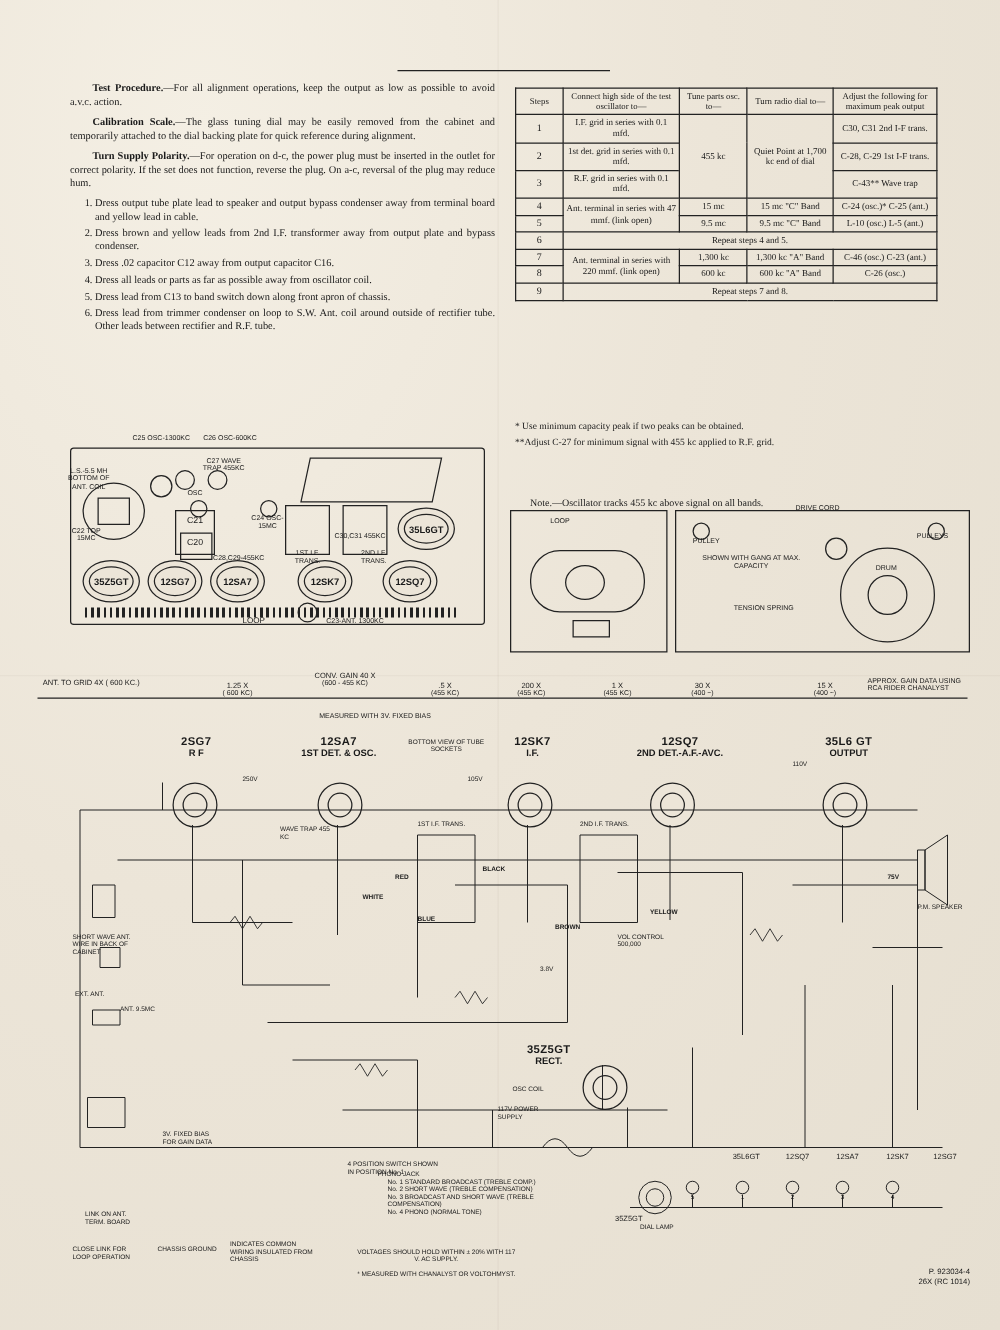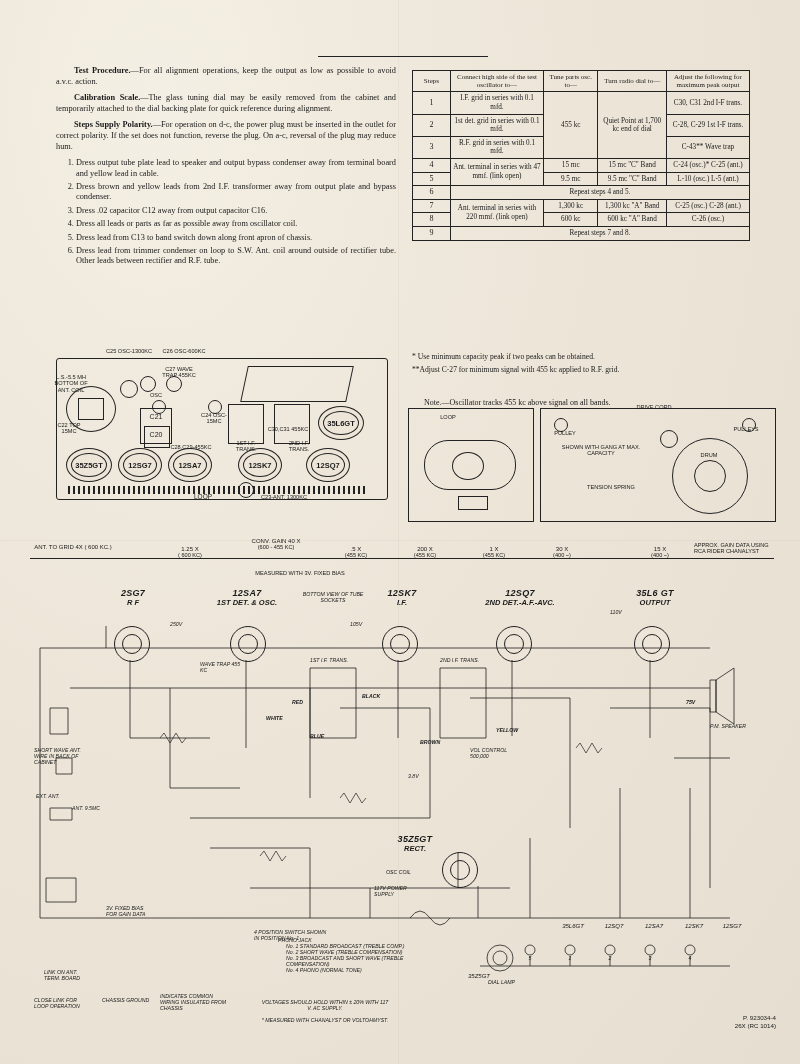--- a/index.html
+++ b/index.html
@@ -51,21 +51,21 @@
     font-family:"Liberation Serif", serif;
     font-size:7.2px;line-height:8.6px;text-align:center;
   }
   .align-table th,.align-table td{
     border:1px solid #222;padding:2px 2px;vertical-align:middle;
   }
   .align-table th{font-size:7px;font-weight:normal;line-height:8.2px;}
   .align-table td.step{font-size:8px;}
   .align-table td.wide{font-size:7.2px;}
   .notes{
-    position:absolute;left:412px;top:352px;width:340px;
+    position:absolute;left:412px;top:336px;width:340px;
     font-family:"Liberation Serif", serif;font-size:7.6px;line-height:10px;
   }
   .notes div{margin-bottom:3px;text-indent:-8px;padding-left:8px;}
   .note-osc{position:absolute;left:424px;top:398px;font-family:"Liberation Serif",serif;font-size:8px;}
 
   
   .chassis{
     position:absolute;left:48px;top:348px;width:352px;height:160px;
   }
   .chassis .outline{
@@ -94,21 +94,21 @@
   
   .gain{
     position:absolute;left:30px;top:546px;width:744px;height:40px;
     font-size:5.6px;font-family:"Liberation Sans",sans-serif;
   }
   .gain .seg{position:absolute;text-align:center;}
   .gain .top{font-size:6px;}
   .gain .bot{font-size:5.6px;}
 
   
-  .schem{position:absolute;left:10px;top:588px;width:752px;height:450px;font-style:italic;}
+  .schem{position:absolute;left:34px;top:588px;width:752px;height:450px;}
   .stage{
     position:absolute;text-align:center;font-family:"Liberation Sans",sans-serif;
   }
   .stage .t1{font-size:9px;font-weight:bold;letter-spacing:.3px;}
   .stage .t2{font-size:7.5px;font-weight:bold;}
   .sock{
     position:absolute;width:34px;height:34px;border:1.4px solid #222;border-radius:50%;
     background:#ece5d8;
   }
   .sock:after{
@@ -127,21 +127,21 @@
 <div class="page">
 
   <div class="fold v" style="left:398px;opacity:.35"></div>
   <div class="fold h" style="top:540px;opacity:.3"></div>
 
   <div class="title-underline"></div>
 
   <div class="leftcol">
     <p><b>Test Procedure.</b><span>—For all alignment operations, keep the output as low as possible to avoid a.v.c. action.</span></p>
     <p><b>Calibration Scale.</b><span>—The glass tuning dial may be easily removed from the cabinet and temporarily attached to the dial backing plate for quick reference during alignment.</span></p>
-    <p><b>Steps Supply Polarity.</b><span>—For operation on d-c, the power plug must be inserted in the outlet for correct polarity. If the set does not function, reverse the plug. On a-c, reversal of the plug may reduce hum.</span></p>
+    <p><b>Turn Supply Polarity.</b><span>—For operation on d-c, the power plug must be inserted in the outlet for correct polarity. If the set does not function, reverse the plug. On a-c, reversal of the plug may reduce hum.</span></p>
 
     <ol class="leads">
       <li>Dress output tube plate lead to speaker and output bypass condenser away from terminal board and yellow lead in cable.</li>
       <li>Dress brown and yellow leads from 2nd I.F. transformer away from output plate and bypass condenser.</li>
       <li>Dress .02 capacitor C12 away from output capacitor C16.</li>
       <li>Dress all leads or parts as far as possible away from oscillator coil.</li>
       <li>Dress lead from C13 to band switch down along front apron of chassis.</li>
       <li>Dress lead from trimmer condenser on loop to S.W. Ant. coil around outside of rectifier tube.  Other leads between rectifier and R.F. tube.</li>
     </ol>
   </div>
@@ -189,21 +189,21 @@
       </tr>
       <tr>
         <td class="step">6</td>
         <td colspan="4">Repeat steps 4 and 5.</td>
       </tr>
       <tr>
         <td class="step">7</td>
         <td rowspan="2" class="wide">Ant. terminal in series with 220 mmf. (link open)</td>
         <td>1,300 kc</td>
         <td>1,300 kc "A" Band</td>
-        <td>C-25 (osc.) C-28 (ant.)</td>
+        <td>C-46 (osc.) C-23 (ant.)</td>
       </tr>
       <tr>
         <td class="step">8</td>
         <td>600 kc</td>
         <td>600 kc "A" Band</td>
         <td>C-26 (osc.)</td>
       </tr>
       <tr>
         <td class="step">9</td>
         <td colspan="4">Repeat steps 7 and 8.</td>

